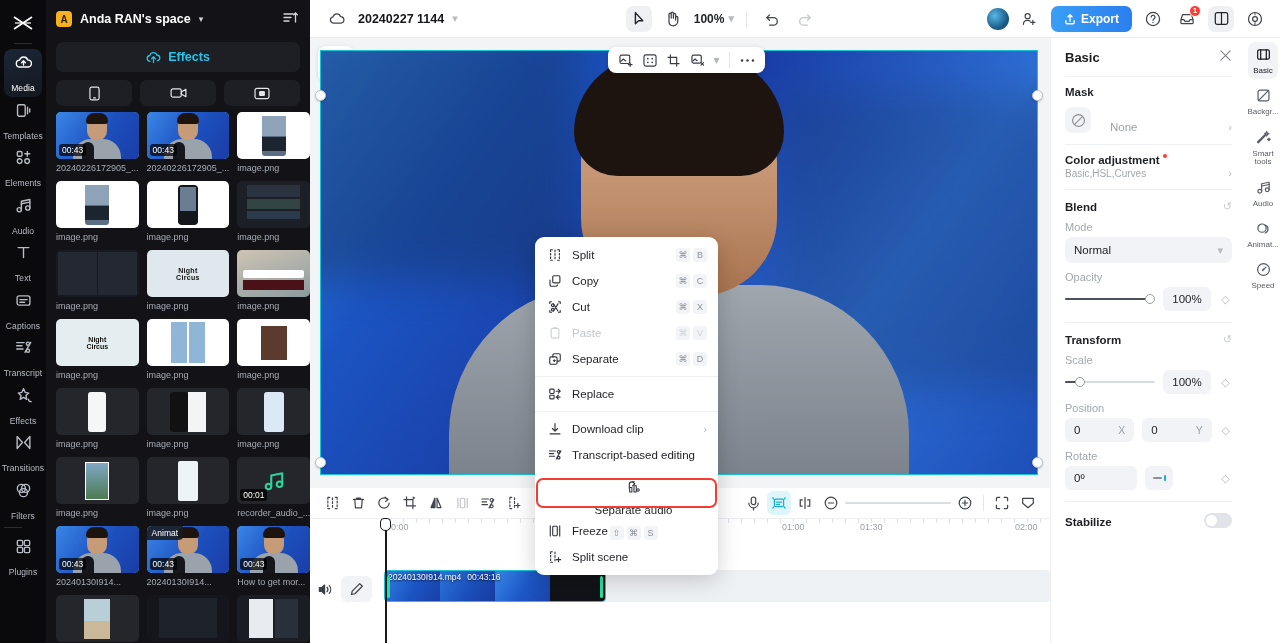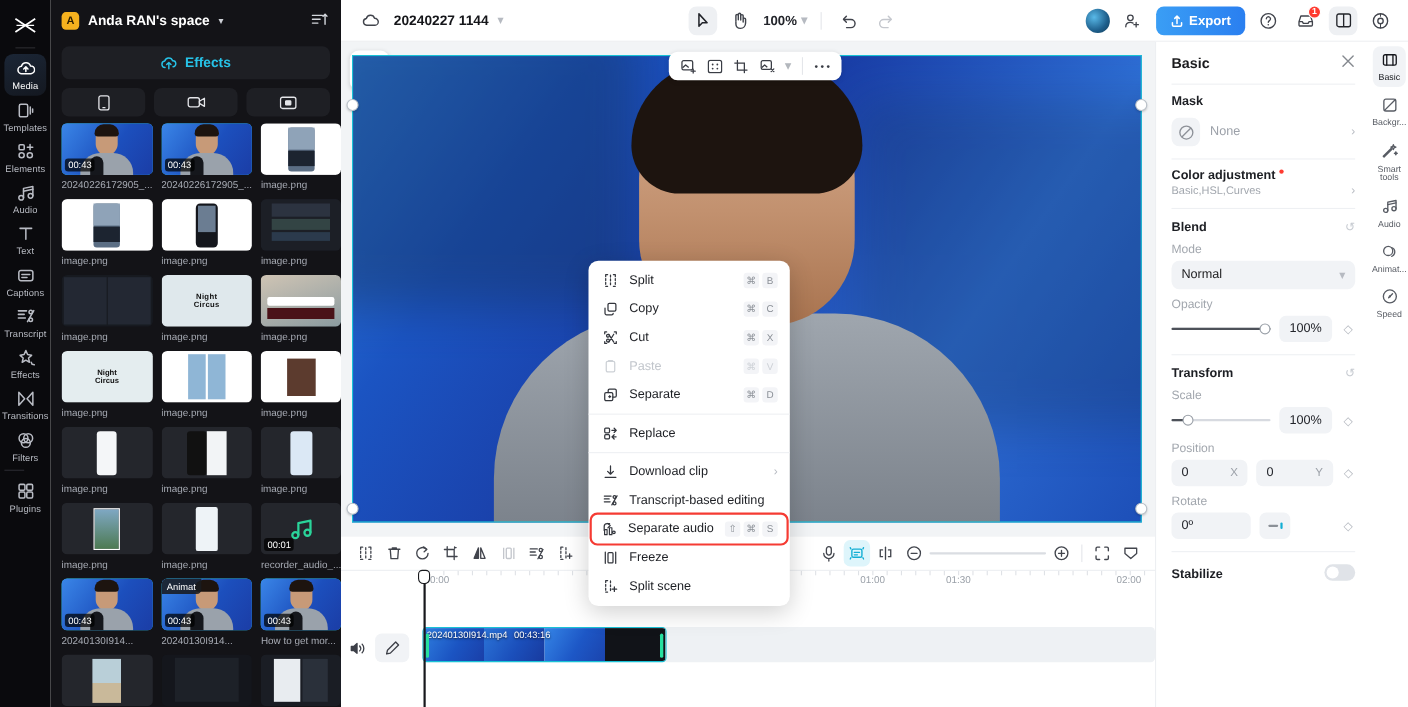--- a/index.html
+++ b/index.html
@@ -17,21 +17,21 @@
   .rail {
     position:absolute; left:0; top:0; width:46px; height:643px;
     background:#0a0a0d;
     display:flex; flex-direction:column; align-items:center;
     padding-top:6px;
   }
   .logo { width:46px; height:34px; display:flex; align-items:center; justify-content:center; }
   .rail-sep { width:18px; height:1px; background:#2b2b31; margin:3px 0 5px; }
   .rail-item {
     width:38px; padding:5px 0 4px; border-radius:8px;
-    display:flex; flex-direction:column; align-items:center; gap:3px;
+    display:flex; flex-direction:column; align-items:center; gap:13px;
     color:#b9bcc4; cursor:pointer;
   }
   .rail-item.active { background:linear-gradient(160deg,#1b2636,#141820); color:#ffffff; }
   .rail-item .lbl { font-size:8.5px; letter-spacing:.1px; line-height:1; }
   .rail-item svg { display:block; }
 
   
   .media-panel {
     position:absolute; left:46px; top:0; width:264px; height:643px;
     background:#131317;
@@ -213,21 +213,21 @@
   
   .rpanel {
     position:absolute; left:1050px; top:38px; width:196px; height:605px;
     background:#fff; border-left:1px solid #edeff2; padding:0 14px;
   }
   .rp-title { display:flex; align-items:center; height:38px; }
   .rp-title .t { font-size:13px; font-weight:700; flex:1; }
   .hr { height:1px; background:#eef0f3; }
   .sec-h { font-size:11.5px; font-weight:700; color:#1d1f24; }
   .row { display:flex; align-items:flex-end; }
-  .mask-row { display:flex; align-items:center; gap:9px; padding:9px 0 11px; cursor:pointer; }
+  .mask-row { display:flex; align-items:flex-end; gap:19px; padding:9px 0 11px; cursor:pointer; }
   .mask-sq { width:26px; height:26px; border-radius:7px; background:#f1f3f6; display:flex; align-items:center; justify-content:center; color:#8d9198; }
   .muted { color:#9ca1a9; font-size:11.5px; }
   .chev { color:#b6bac1; font-size:11px; }
   .sublbl { font-size:10px; color:#a2a7ae; margin-top:2px; }
   .reddot { width:4px; height:4px; border-radius:50%; background:#ff3b30; display:inline-block; vertical-align:top; margin-left:3px; }
   .lbl-sm { font-size:11px; color:#a2a7ae; margin:8px 0 4px; }
   .select {
     height:26px; background:#f1f3f6; border-radius:7px; display:flex;
     align-items:center; padding:0 9px; font-size:11.5px; cursor:pointer;
   }
@@ -276,21 +276,21 @@
   .ctx-item.disabled .ctx-ic { color:#cdd1d6; }
   .keys { display:flex; gap:3px; }
   .key {
     min-width:14px; height:14px; padding:0 2px; border-radius:3px;
     background:#f3f4f7; color:#8b9097; font-size:9px;
     display:flex; align-items:center; justify-content:center;
   }
   .ctx-item.disabled .key { color:#cdd1d6; }
   .ctx-sep { height:1px; background:#eef0f3; margin:4px 0; }
   .ctx-item.highlight {
-    outline:2px solid #f53b33; border-radius:5px; margin:0 3px; padding:0 8px 0 9px;
+    outline:2px solid #f53b33; border-radius:5px; margin:12px 3px; padding:0 8px 0 22px;flex-direction:column;
   }
 </style>
 </head>
 <body>
 
 <div id="app">
 
   <div class="rail">
     <div class="logo">
       <svg width="22" height="16" viewBox="0 0 22 16" fill="none" stroke="#fff" stroke-width="1.6">

